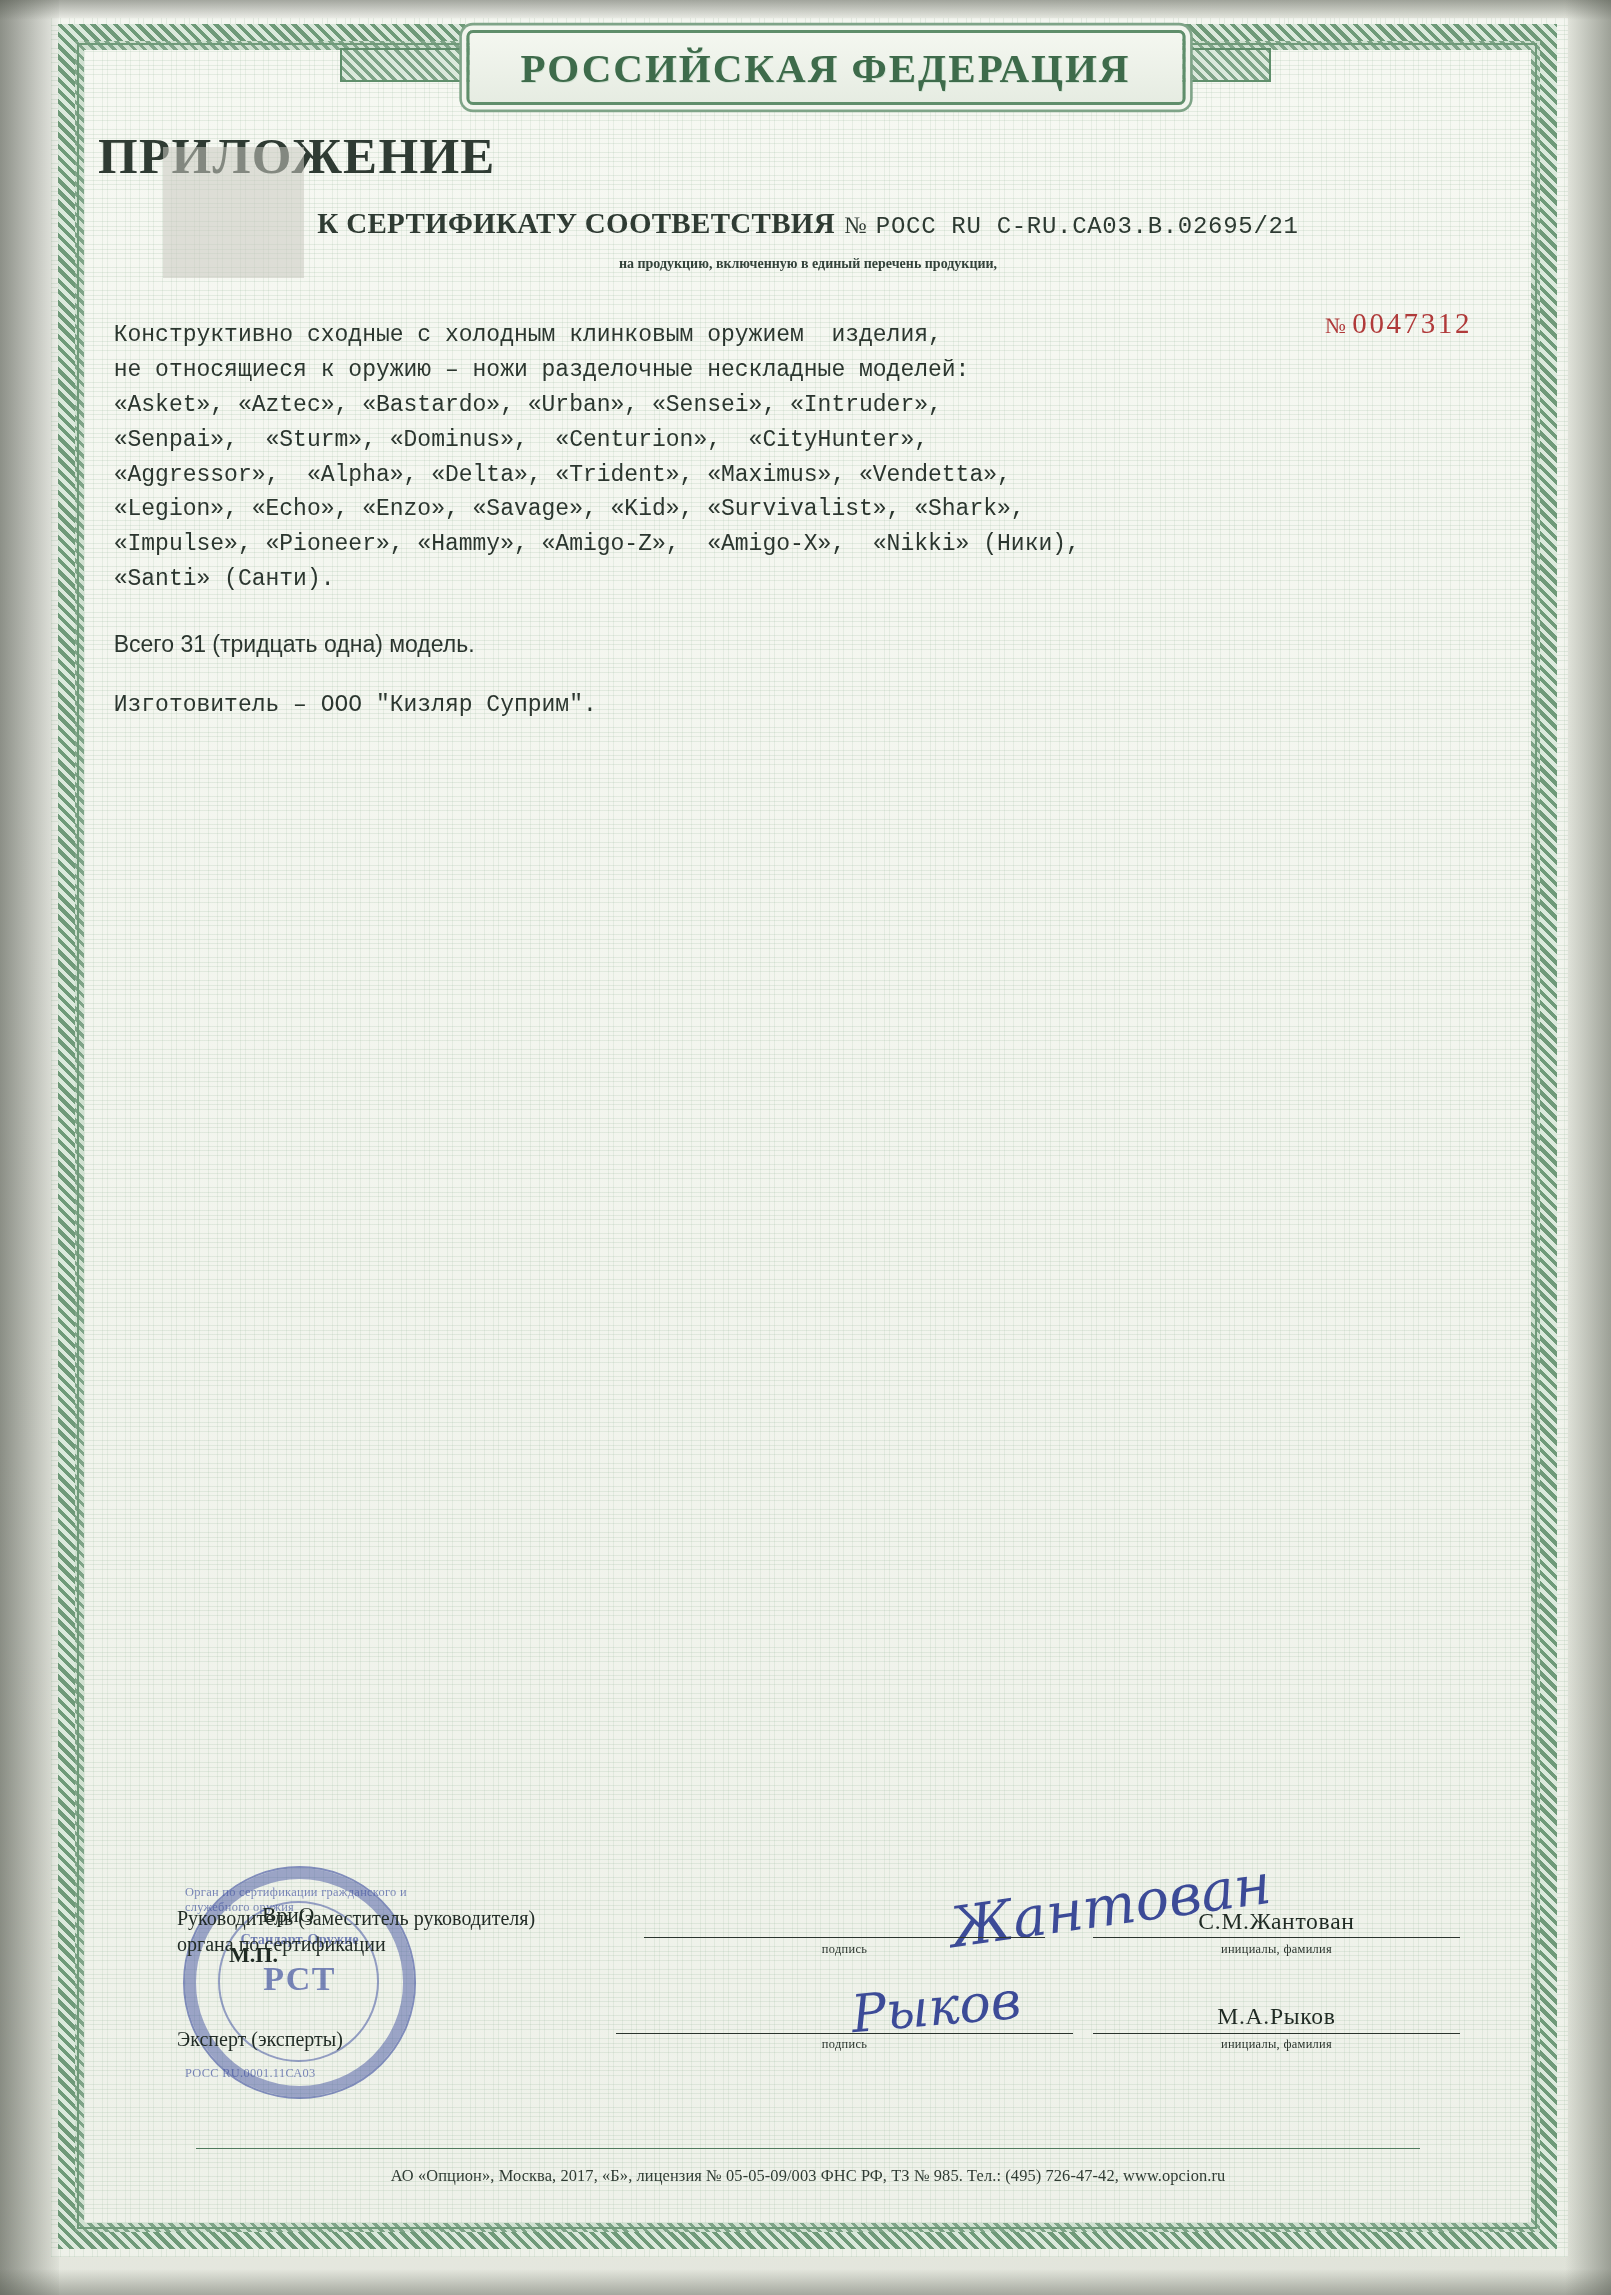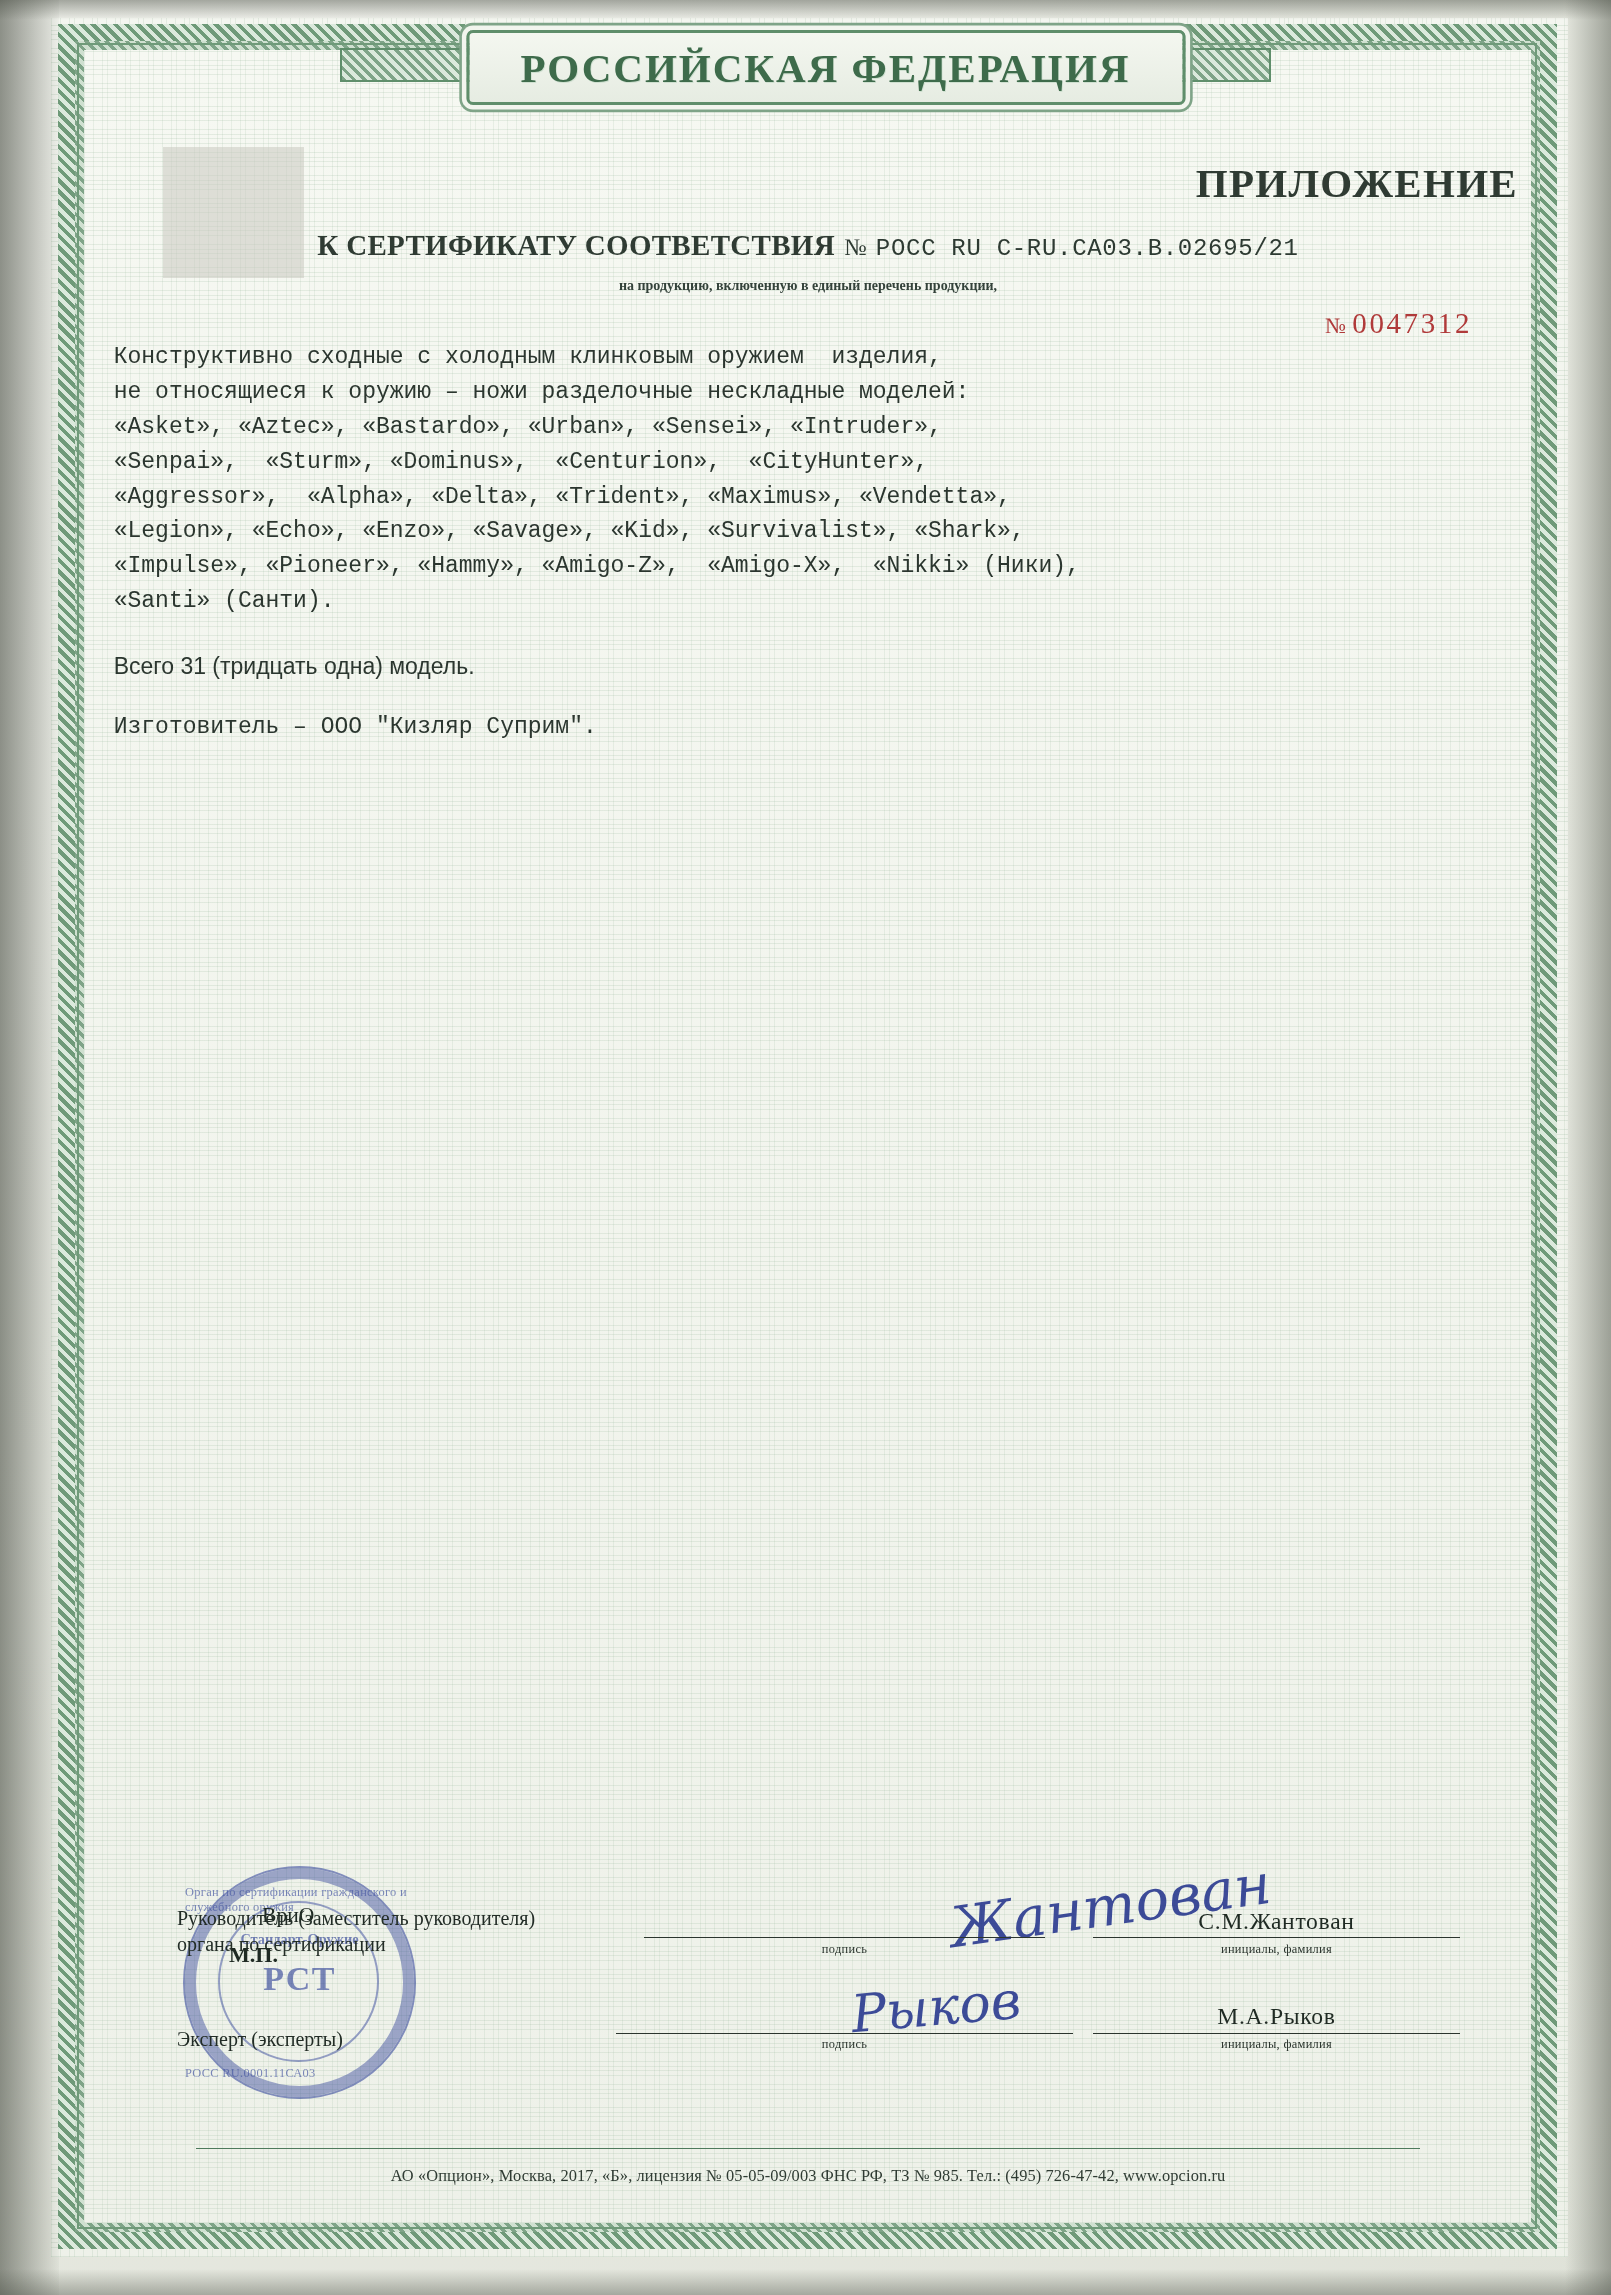--- a/index.html
+++ b/index.html
@@ -147,26 +147,26 @@
     position: absolute;
     left: 65px;
     top: 36px;
     width: 141px;
     height: 131px;
     background: rgba(200,200,192,.55);
     border: 0;
   }
 
   .doc-title {
-    text-align: right;
-    font-weight: bold;
-    font-size: 41px;
+    text-align: left;
+    font-weight: bold;
+    font-size: 51px;
     letter-spacing: 1.3px;
     color: #2f3b33;
-    margin-top: 48px;
+    margin-top: 16px;
     font-family: "Liberation Serif", serif;
   }
   .cert-line {
     display: flex;
     align-items: baseline;
     justify-content: center;
     margin-top: 22px;
     gap: 9.2px;
   }
   .cert-line .lead {

